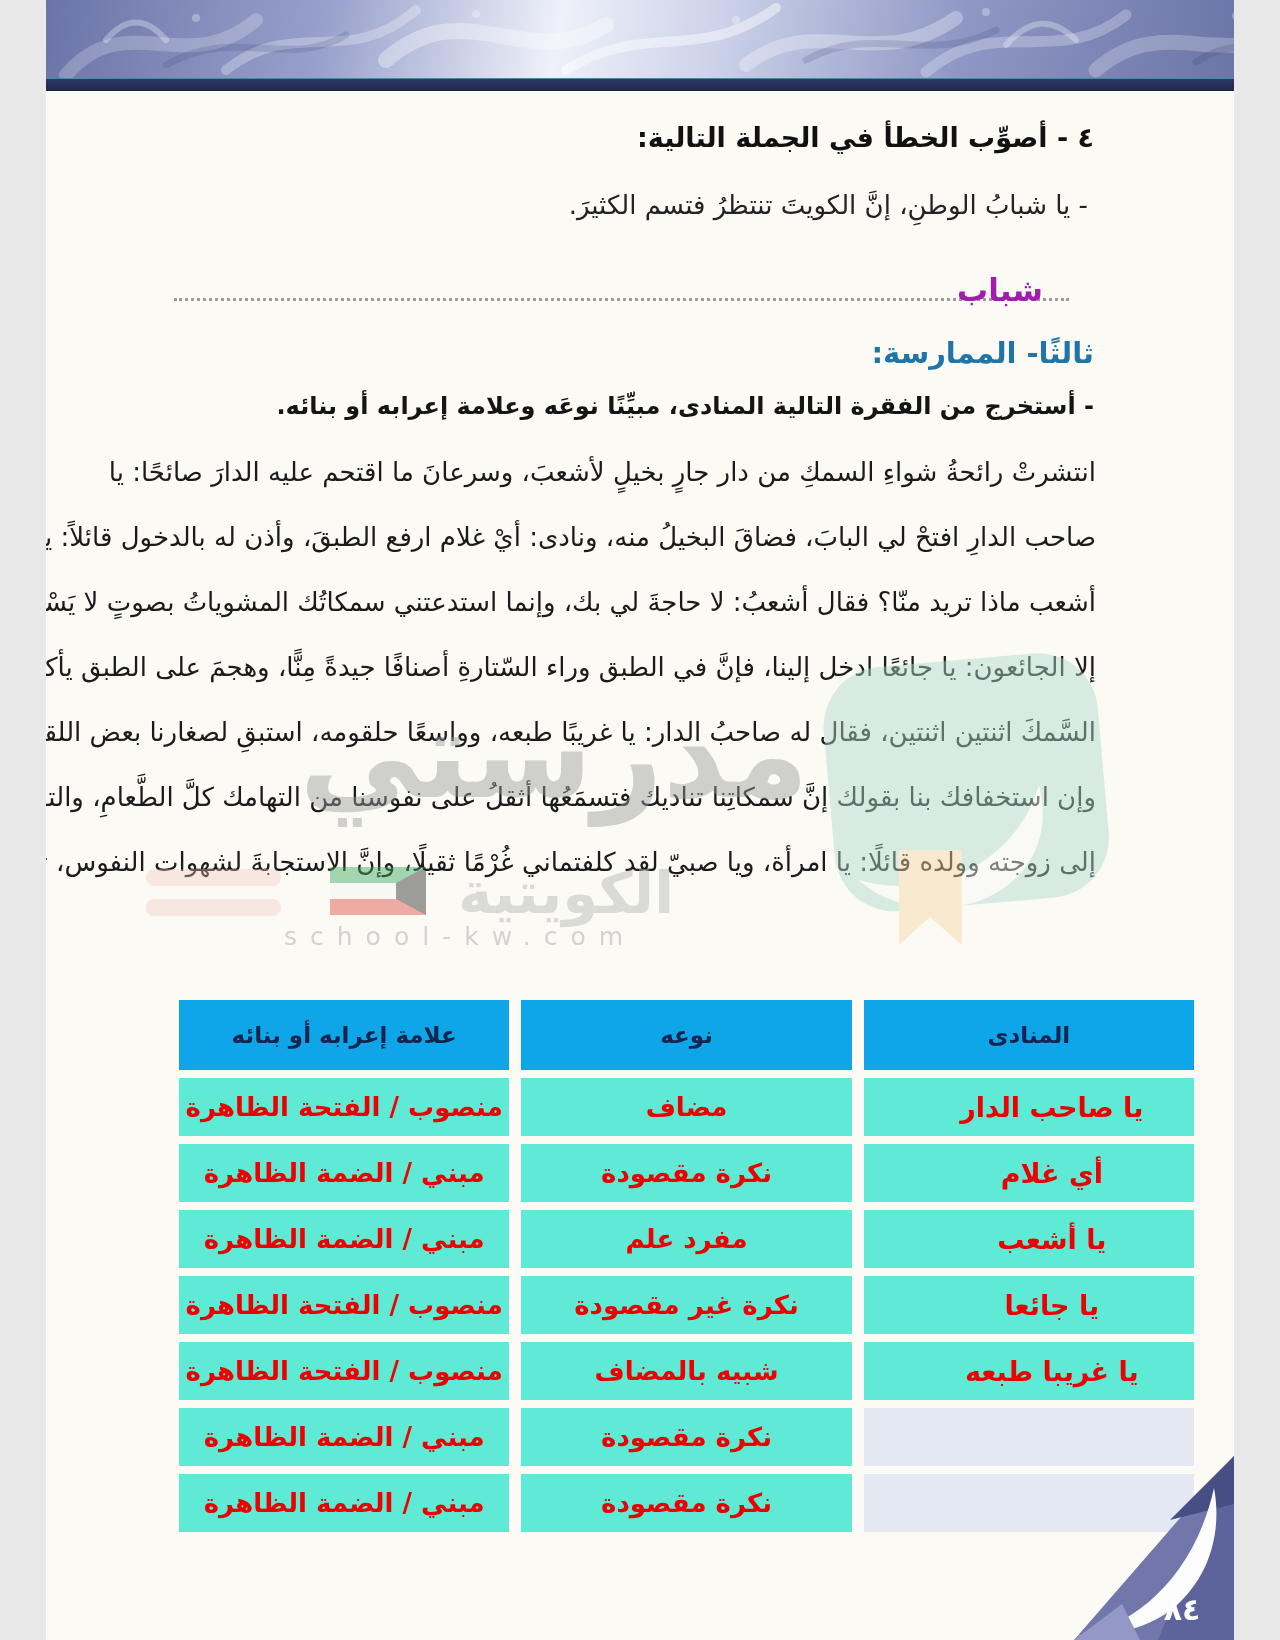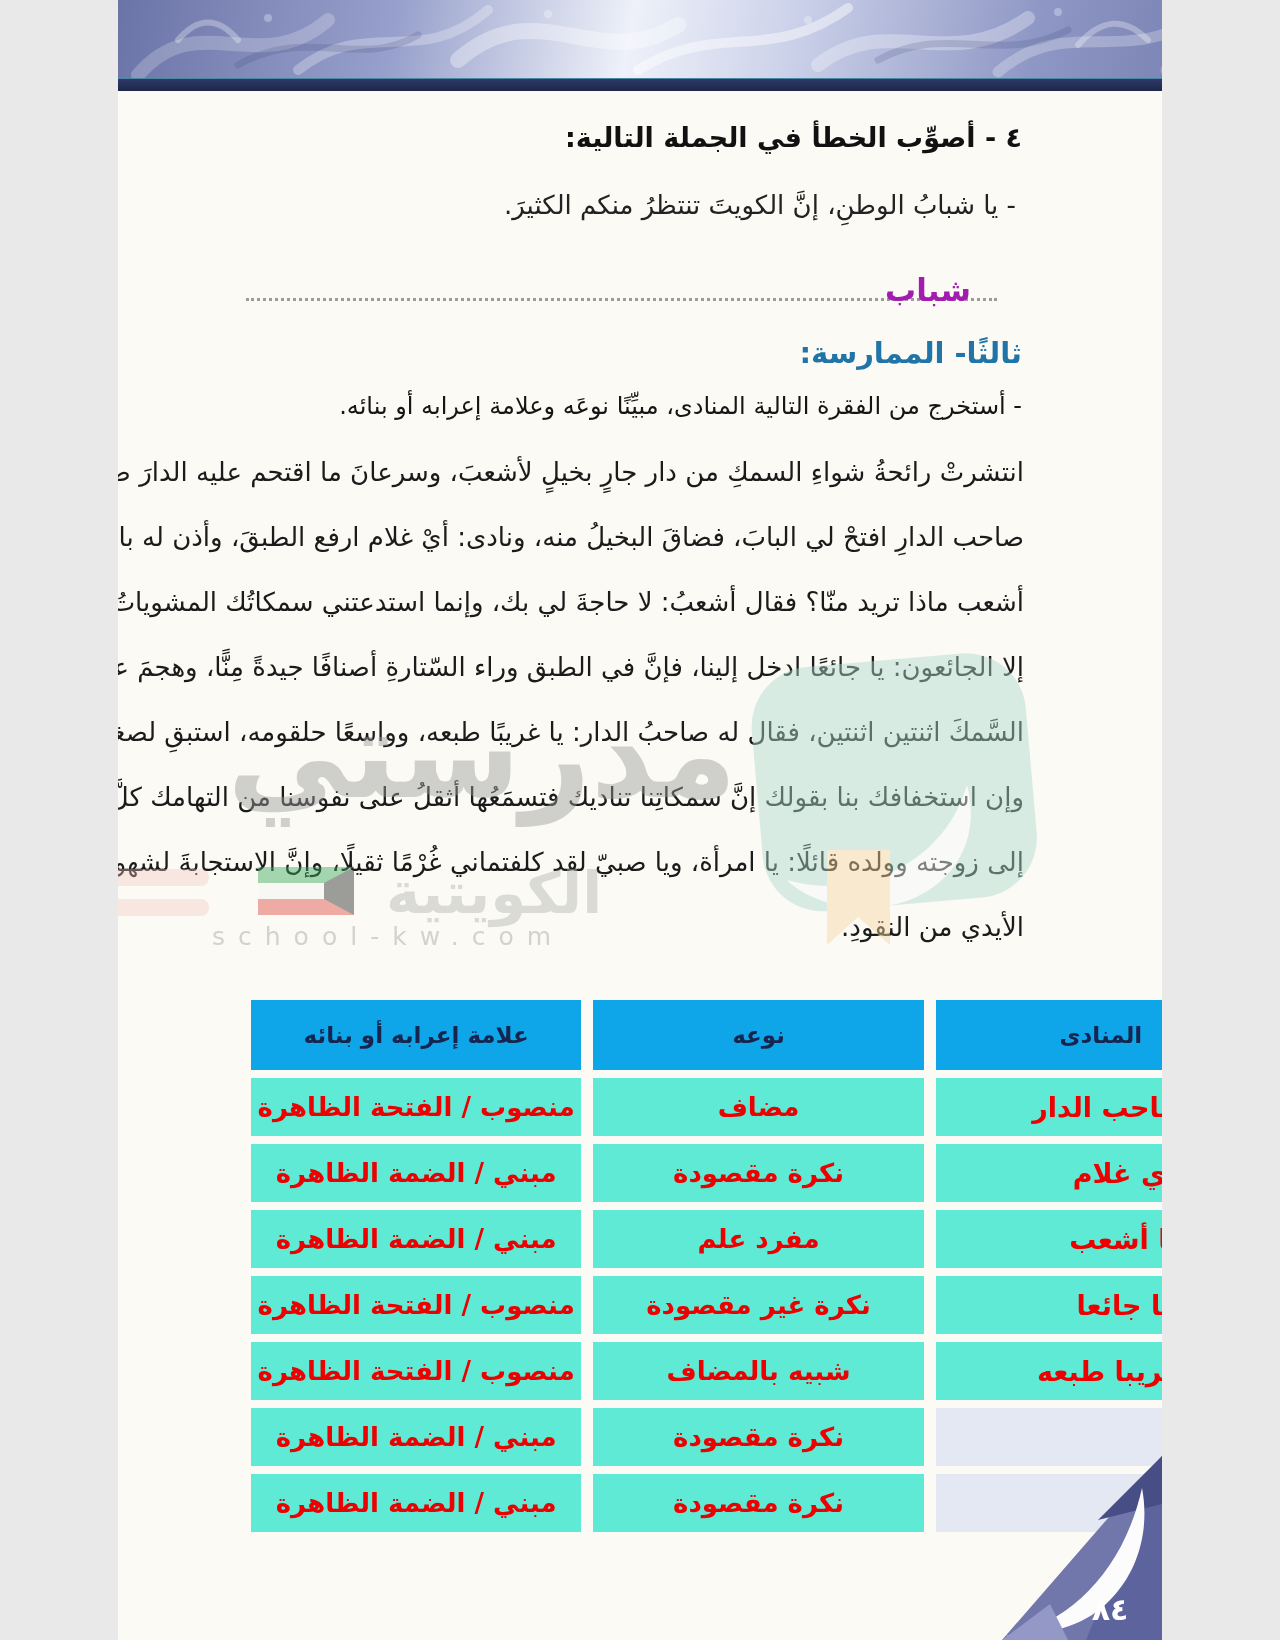--- a/index.html
+++ b/index.html
@@ -1,17 +1,17 @@
 <!DOCTYPE html>
 <html lang="ar" dir="rtl"><head>
 <meta charset="utf-8">
 <style>
   html,body{margin:0;padding:0;background:#e9e9e9;}
   .page{
-    position:relative;width:1044px;height:1640px;margin:0 auto;
+    position:relative;width:1188px;height:1640px;margin:0 auto;
     background:#fbfaf5;overflow:hidden;direction:rtl;
     font-family:"DejaVu Sans",sans-serif;color:#1c1c1c;
   }
   
   .band{
     position:absolute;top:0;left:0;width:1280px;height:78px;
     background:linear-gradient(100deg,#6b74a7 0%,#98a1cc 22%,#eef1f9 40%,#cdd3ea 52%,#8d96c4 72%,#606a9d 100%);
   }
   .band svg{position:absolute;top:0;left:0;}
   .band-navy{
@@ -25,21 +25,21 @@
   .answer-line{
     position:absolute;top:254px;right:165px;left:128px;height:44px;
     border-bottom:3px dotted #9b9b9b;
   }
   .answer-word{
     position:absolute;right:26px;bottom:-10px;
     font-size:31px;font-weight:bold;color:#a21caf;
   }
   
   .section-heading{position:absolute;top:336px;right:140px;font-size:29px;font-weight:bold;color:#1f74a8;}
-  .instruction{position:absolute;top:392px;right:140px;font-size:24px;font-weight:normal;color:#151515;}
+  .instruction{position:absolute;top:392px;right:140px;font-size:24px;font-weight:bold;color:#151515;}
   
   .passage{
     position:absolute;top:440px;right:138px;left:95px;
     font-size:26px;line-height:65px;color:#1b1b1b;
   }
   .passage .line{text-align:justify;text-align-last:justify;white-space:nowrap;overflow:visible;}
   .passage .line.last{text-align-last:right;}
   
   .watermark{position:absolute;top:645px;right:115px;left:180px;height:325px;opacity:.45;pointer-events:none;}
   .wm-title{font-size:122px;font-weight:bold;fill:#9c9c9c;}
@@ -99,37 +99,36 @@
           <circle cx="430" cy="14" r="4"></circle>
         <circle cx="690" cy="20" r="4"></circle>
           <circle cx="940" cy="12" r="4"></circle>
         <circle cx="1190" cy="16" r="4"></circle>
       </g>
     </svg>
   </header>
   <div class="band-navy"></div>
 
   <div class="q4-title">٤ - أصوِّب الخطأ في الجملة التالية:</div>
-  <div class="q4-sentence">- يا شبابُ الوطنِ، إنَّ الكويتَ تنتظرُ منكم الكثيرَ.</div>
+  <div class="q4-sentence">- يا شبابُ الوطنِ، إنَّ الكويتَ تنتظرُ فتسم الكثيرَ.</div>
   <div class="answer-line">
     <span class="answer-word">شباب</span>
   </div>
 
   <div class="section-heading">ثالثًا- الممارسة:</div>
   <div class="instruction">- أستخرج من الفقرة التالية المنادى، مبيِّنًا نوعَه وعلامة إعرابه أو بنائه.</div>
 
   <div class="passage">
     <div class="line">انتشرتْ رائحةُ شواءِ السمكِ من دار جارٍ بخيلٍ لأشعبَ، وسرعانَ ما اقتحم عليه الدارَ صائحًا: يا</div>
     <div class="line">صاحب الدارِ افتحْ لي البابَ، فضاقَ البخيلُ منه، ونادى: أيْ غلام ارفع الطبقَ، وأذن له بالدخول قائلاً: يا</div>
     <div class="line">أشعب ماذا تريد منّا؟ فقال أشعبُ: لا حاجةَ لي بك، وإنما استدعتني سمكاتُك المشوياتُ بصوتٍ لا يَسْمَعهُ</div>
     <div class="line">إلا الجائعون: يا جائعًا ادخل إلينا، فإنَّ في الطبق وراء السّتارةِ أصنافًا جيدةً مِنًّا، وهجمَ على الطبق يأكلُ</div>
     <div class="line">السَّمكَ اثنتين اثنتين، فقال له صاحبُ الدار: يا غريبًا طبعه، وواسعًا حلقومه، استبقِ لصغارنا بعض اللقيمات،</div>
     <div class="line">وإن استخفافك بنا بقولك إنَّ سمكاتِنا تناديك فتسمَعُها أثقلُ على نفوسنا من التهامك كلَّ الطَّعامِ، والتفتَ</div>
     <div class="line">إلى زوجته وولده قائلًا: يا امرأة، ويا صبيّ لقد كلفتماني غُرْمًا ثقيلًا، وإنَّ الاستجابةَ لشهوات النفوس، تفرغُ</div>
-    <div class="line last">الأيدي من النقودِ.</div>
   </div>
 
   <svg class="watermark" width="985" height="325" viewBox="0 0 985 325">
 
     <g transform="rotate(-5 830 140)">
       <rect x="695" y="15" width="275" height="245" rx="60" fill="#aedacd"></rect>
     </g>
     <path d="M 725 235 C 790 255 880 225 905 140 C 922 205 880 250 830 260 C 785 268 745 255 725 235 Z" fill="#ffffff" opacity=".9"></path>
 
     <polygon points="765,205 828,205 828,300 796,272 765,300" fill="#f7d6a0"></polygon>

